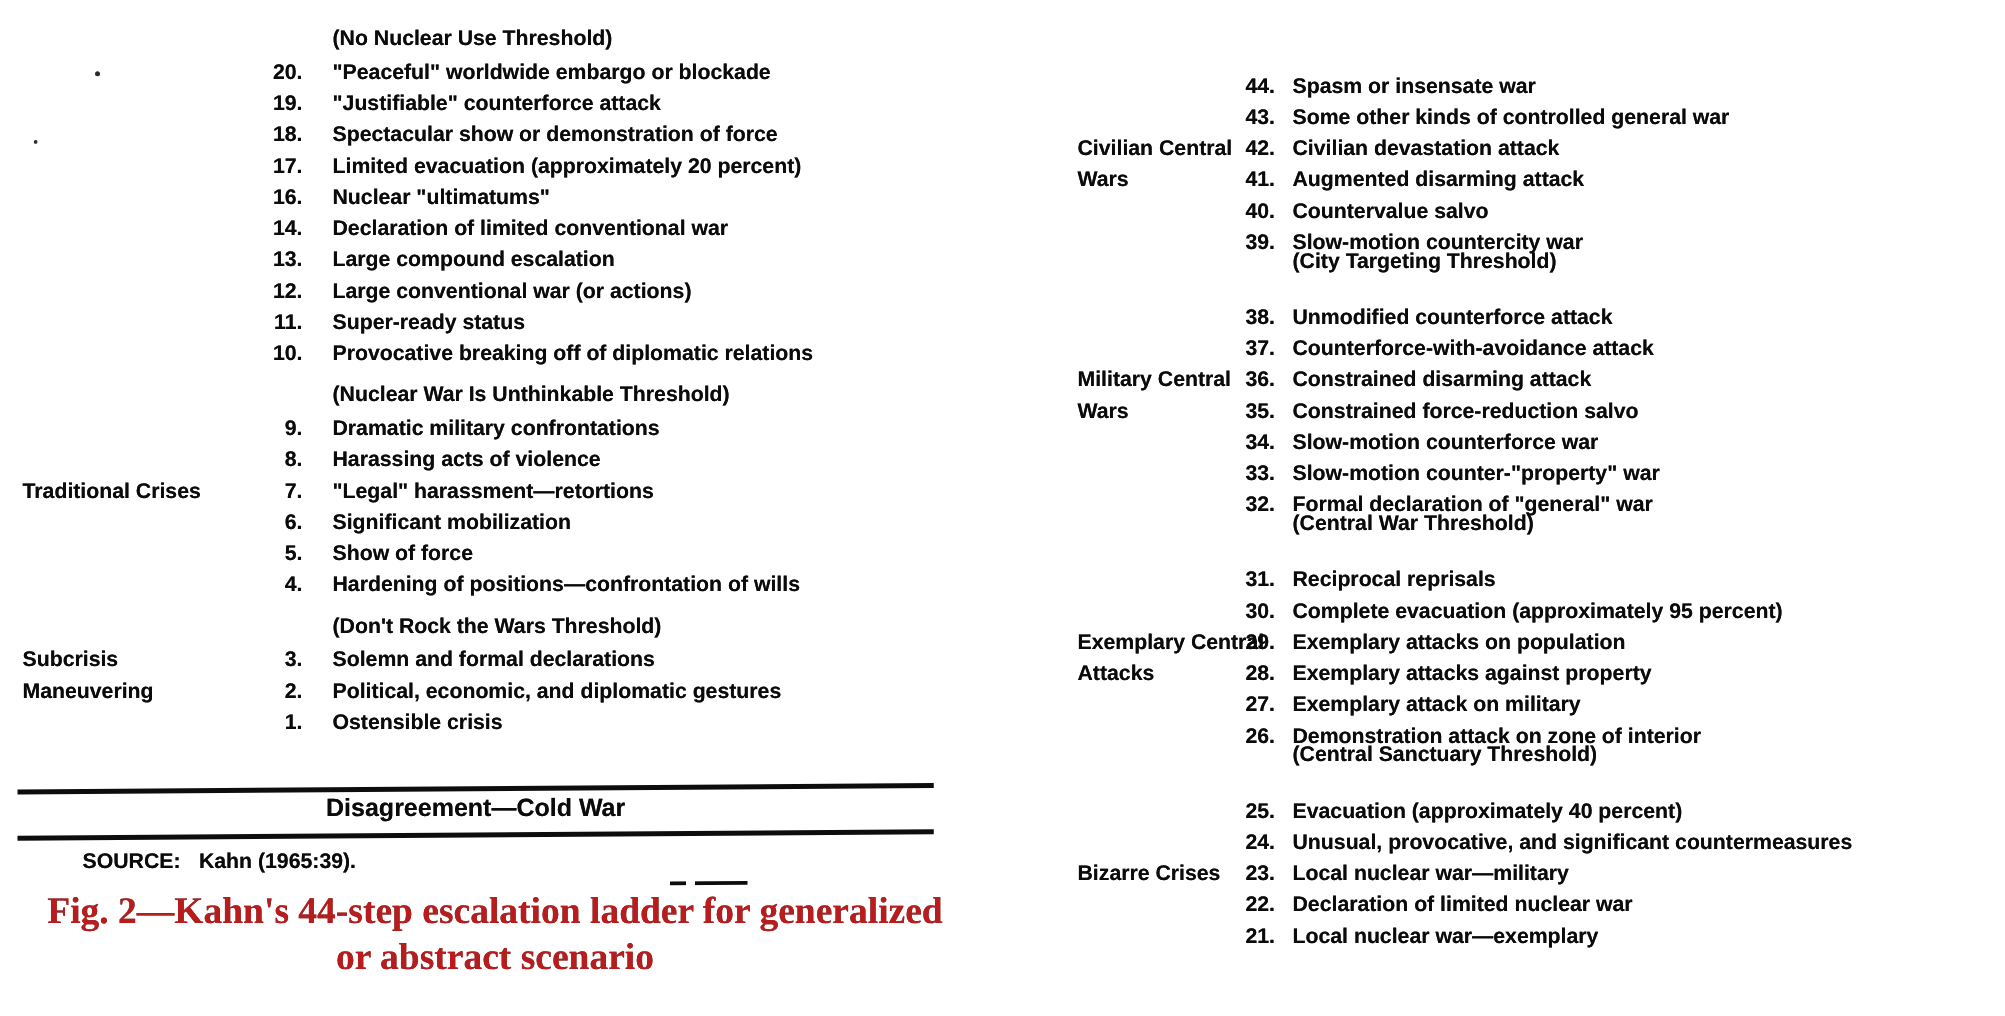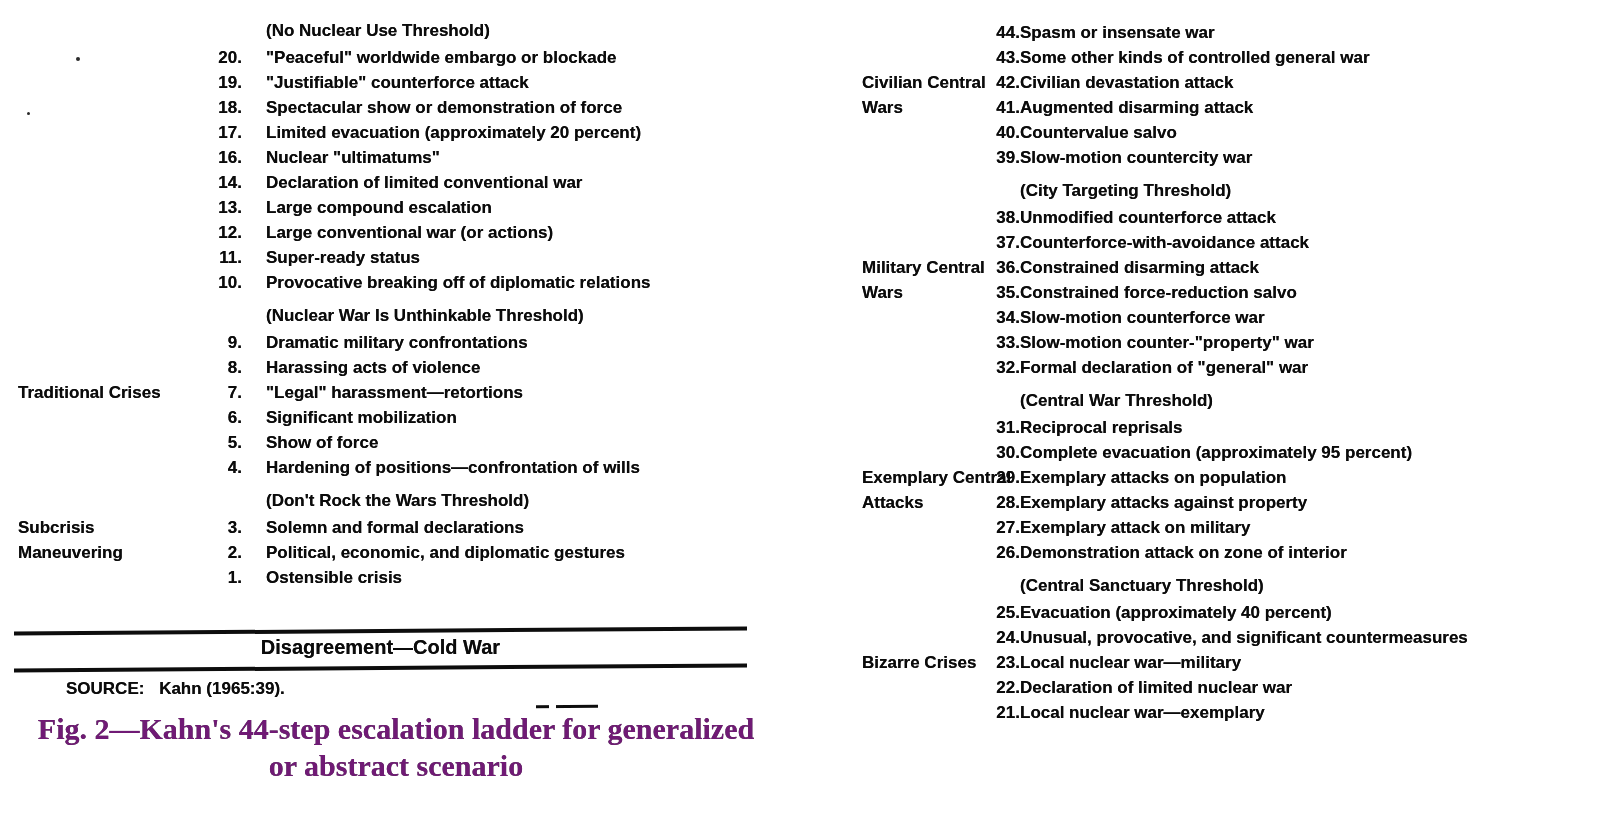--- a/index.html
+++ b/index.html
@@ -29,22 +29,22 @@
   .row.th { margin-top: 8px; margin-bottom: 2px; }
   .side { flex: none; overflow: visible; }
   .num  { flex: none; text-align: right; }
   .txt  { flex: none; }
 
   #left-col  .side { width: 190px; }
   #left-col  .num  { width: 34px; }
   #left-col  .txt  { margin-left: 24px; text-align: right; }
 
   #right-col .side { width: 130px; }
-  #right-col .num  { width: 28px; }
-  #right-col .txt  { }
+  #right-col .num  { width: 28px; margin-top: 36px; }
+  #right-col .txt  { margin-left: 14px; }
 
   
   .rule {
     position: absolute;
     left: 14px; width: 733px; height: 4px;
     background: #0d0d0d;
     transform: rotate(-0.4deg);
   }
   #rule-top { top: 629px; }
   #rule-bottom { top: 666px; }
@@ -67,21 +67,21 @@
     background: linear-gradient(90deg, #0d0d0d 0 13px, transparent 13px 20px, #0d0d0d 20px 62px);
     transform: rotate(-0.5deg);
   }
   #caption {
     position: absolute; left: 0px; top: 710px; width: 792px;
     text-align: center;
     font-family: "Liberation Serif", serif;
     font-weight: bold;
     font-size: 30px;
     line-height: 37px;
-    color: #701a75;
+    color: #b91c1c;
     text-shadow: 0 0 0.5px rgba(0,0,0,0.7);
   }
   
   .speck { position: absolute; background: #2a2a2a; border-radius: 50%; }
   #speck-1 { left: 76px; top: 57px;  width: 4px; height: 4px; }
   #speck-2 { left: 27px; top: 112px; width: 3px; height: 3px; }
 </style>
 </head>
 <body>
 

